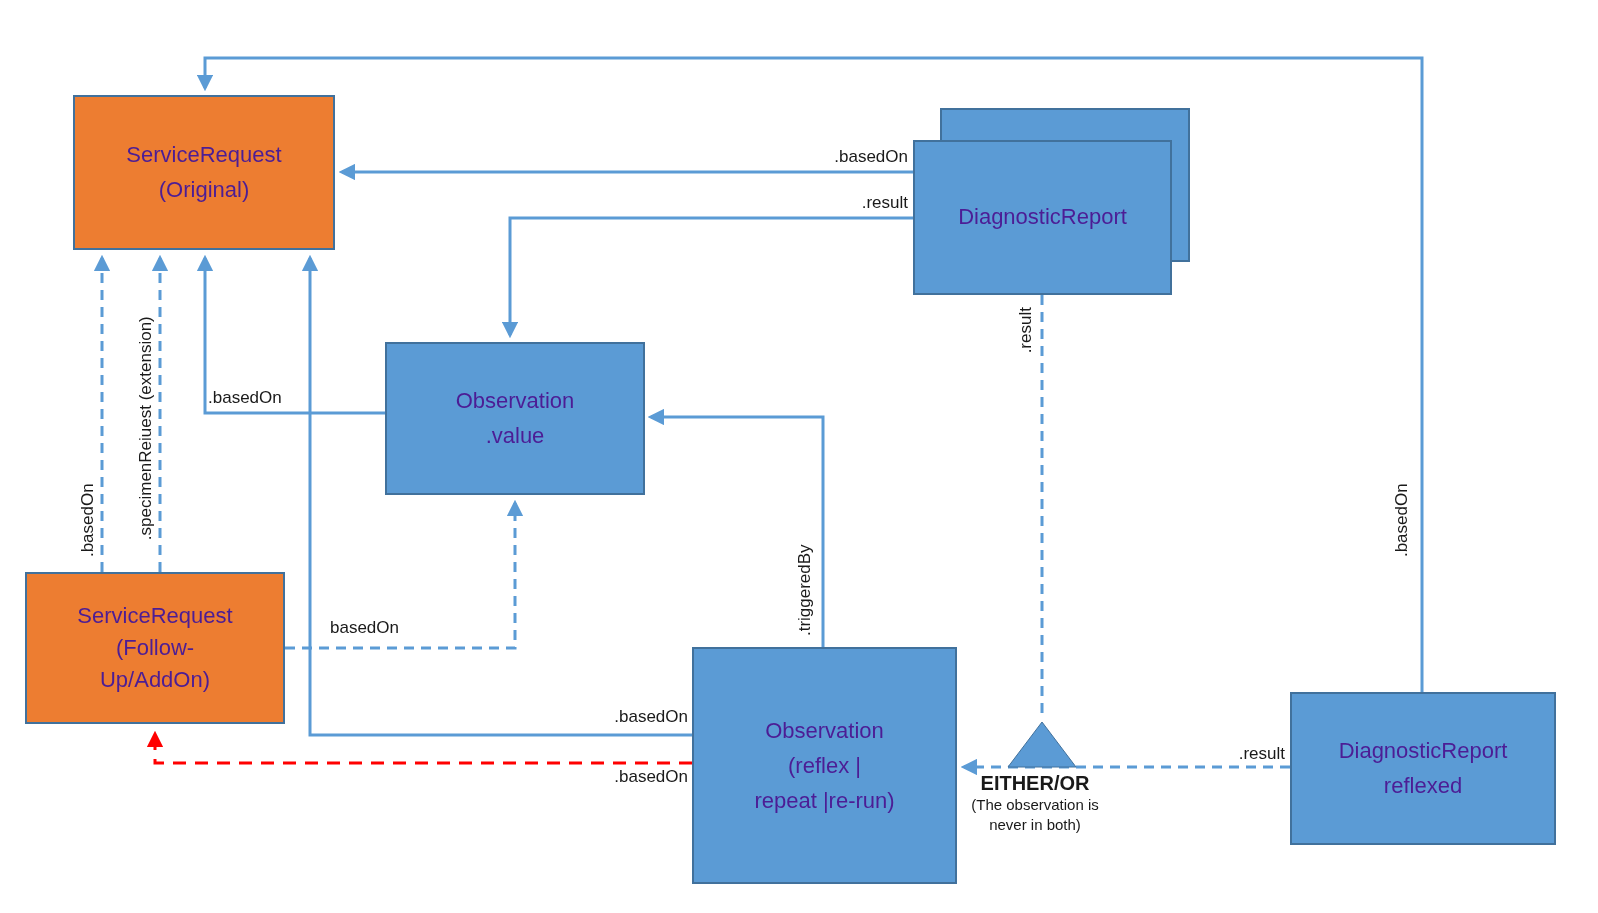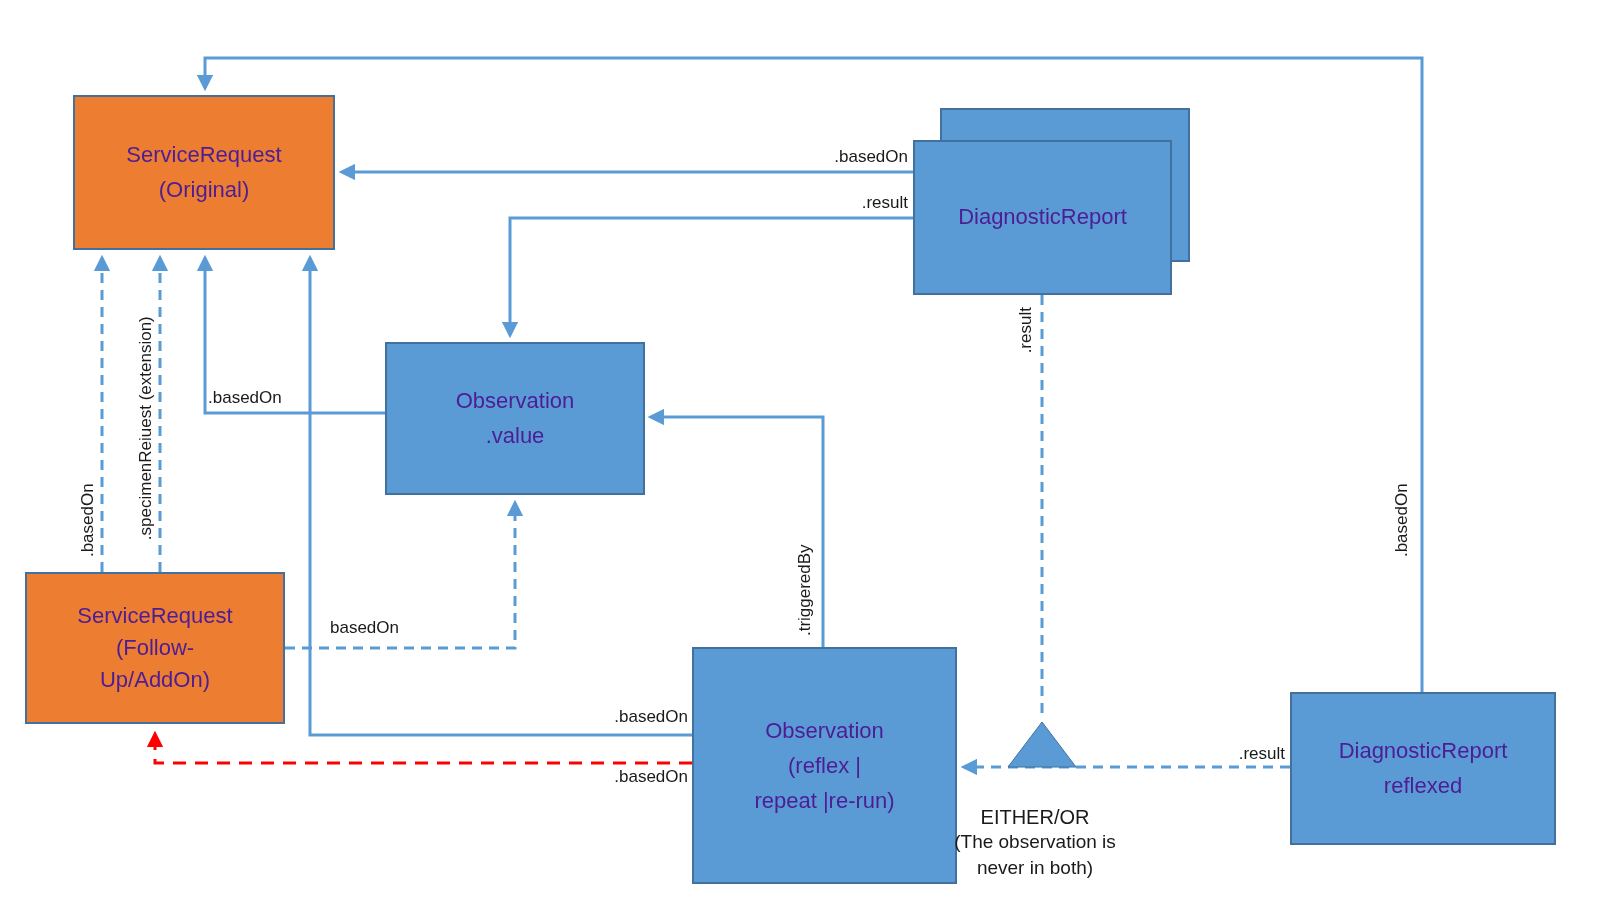--- a/index.html
+++ b/index.html
@@ -20,22 +20,22 @@
         display:flex;align-items:center;justify-content:center;text-align:center;
         color:#4c1d95;font-size:22px;line-height:1.55;white-space:pre-line;box-sizing:border-box;}
   .node.orange{background:var(--orange);}
   .node.blue{background:var(--blue);}
   .elabel{position:absolute;z-index:3;color:var(--label);font-size:17px;line-height:1.2;
           white-space:nowrap;}
   .elabel.right{text-align:right;}
   .vlabel{position:absolute;z-index:3;color:var(--label);font-size:17px;line-height:1.2;
           white-space:nowrap;text-align:center;transform:rotate(-90deg);transform-origin:center;}
   .eitheror{position:absolute;z-index:3;text-align:center;color:var(--label);}
-  .eitheror .title{font-size:20px;font-weight:400;margin-top:34px;}
-  .eitheror .note{font-size:19px;line-height:1.35;white-space:pre-line;}
+  .eitheror .title{font-size:20px;font-weight:700;}
+  .eitheror .note{font-size:15px;line-height:1.35;white-space:pre-line;}
 </style>
 </head>
 <body>
 
 <div id="canvas">
 
   <svg id="edges" width="1598" height="913" viewBox="0 0 1598 913">
     <defs>
       <marker id="arrow-blue" viewBox="0 0 10 10" refX="8" refY="5" markerWidth="5.5" markerHeight="5.5" orient="auto">
         <path d="M0,0 L10,5 L0,10 z"></path>

